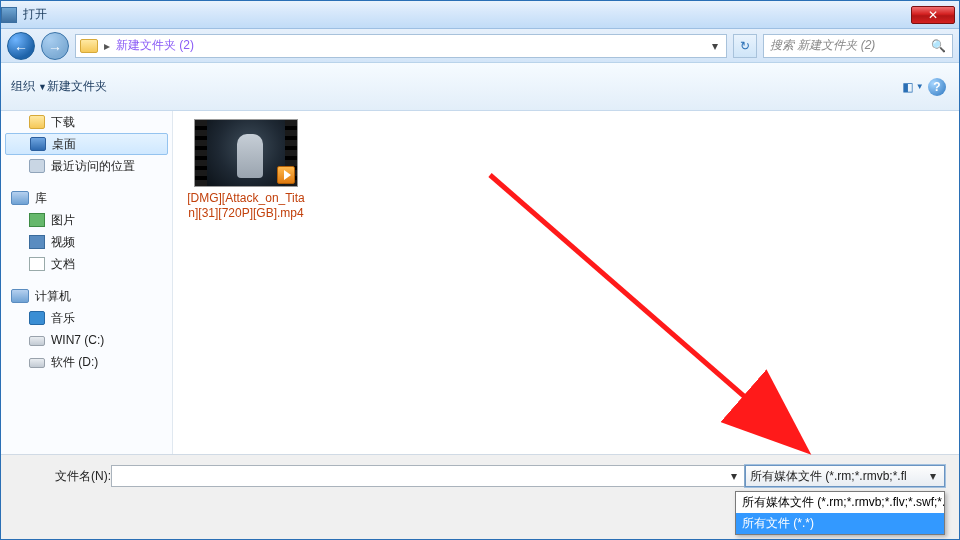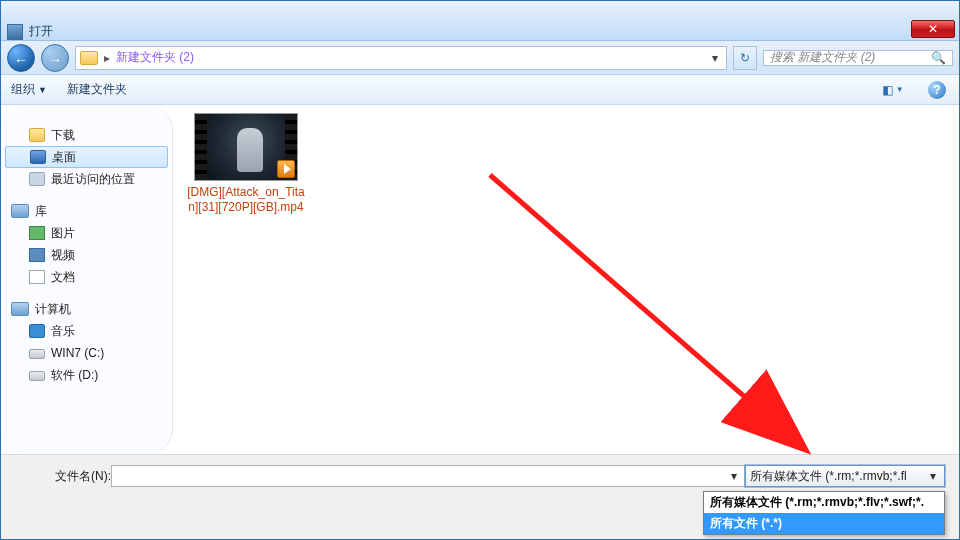--- a/index.html
+++ b/index.html
@@ -18,26 +18,26 @@
     position: absolute;
     inset: 0;
     border: 1px solid #2a6fb5;
     background: #fff;
     box-shadow: inset 0 0 0 1px rgba(255,255,255,0.4);
     display: flex;
     flex-direction: column;
   }
 
   .titlebar {
-    height: 40px;
+    height: 28px;
     background: linear-gradient(to bottom, #eaf3fc 0%, #d7e8fb 40%, #c1dcf7 100%);
     border-bottom: 1px solid #9dbfe2;
     display: flex;
-    align-items: flex-end;
-    padding: 0 2px 0 6px;
+    align-items: center;
+    padding: 0 2px 0 0;
   }
   .titlebar .app-icon {
     width: 16px; height: 16px;
     margin-right: 6px;
     background: linear-gradient(#6fa6d4,#3d6fa0);
     display: inline-block;
     border: 1px solid #3a6ea0;
   }
   .titlebar .title {
     color: #1a3b5d;
@@ -96,37 +96,36 @@
   .addr .flex { flex: 1; }
   .addr .drop { color: #444; padding: 0 4px; }
   .refresh-btn {
     width: 24px; height: 24px;
     background: linear-gradient(to bottom,#e9f3fd,#cfe5f8);
     border: 1px solid #a8c2db;
     display: flex; align-items: center; justify-content: center;
     color: #2a6fb5;
   }
   .searchbox {
-    width: 190px; height: 16px;
+    width: 190px; height: 24px;
     background: #fff;
     border: 1px solid #a8c2db;
     display: flex; align-items: center;
     padding: 0 6px;
     gap: 22px;
     color: #888; font-style: italic;
   }
 
   .toolbar {
-    height: 30px;
+    height: 48px;
     background: linear-gradient(to bottom,#f6fbff,#e2eef9);
     border-bottom: 1px solid #c6d9ec;
     display: flex;
     align-items: center;
     padding: 0 10px;
-    gap: 20px;
   }
   .toolbar .item { color: #1a3a5e; display: flex; align-items: center; gap: 3px; }
   .toolbar .flex1 { flex: 1; }
   .toolbar .icon-btn {
     width: 24px; height: 22px;
     display: flex; align-items: center; justify-content: center;
     color: #2a6fb5;
   }
   .help-icon {
     width: 18px; height: 18px; border-radius: 50%;
@@ -138,23 +137,22 @@
   .body {
     flex: 1;
     display: flex;
     min-height: 0;
   }
 
   .sidebar {
     width: 172px;
     background: #fafcff;
     border-right: 1px solid #e0e8f0;
-    padding: 19px 0;
+    padding: 0 0;
     overflow: hidden;
-    border-radius: 25px;
   }
   .tree-item {
     display: flex; align-items: center;
     height: 22px;
     padding: 0 6px 0 28px;
     gap: 6px;
     color: #222;
     white-space: nowrap;
   }
   .tree-item.group { padding-left: 10px; margin-top: 10px; }
@@ -271,26 +269,25 @@
     color: #222;
     position: relative;
   }
   .filter-select .txt { flex:1; overflow:hidden; white-space:nowrap; text-overflow:clip; }
   .filter-select .dd { width: 14px; text-align:center; color:#333; }
 
   .dropdown {
     position: absolute;
     right: 14px;
     top: 36px;
-    width: 242px;
+    width: 210px;
     background: #fff;
     border: 1px solid #7a7a7a;
     box-shadow: 2px 2px 4px rgba(0,0,0,.25);
     z-index: 20;
-    font-weight: bold;
   }
   .dropdown .opt {
     padding: 2px 6px;
     white-space: nowrap;
     overflow: hidden;
     color: #000;
   }
   .dropdown .opt.sel {
     background: #3399ff;
     color: #fff;

